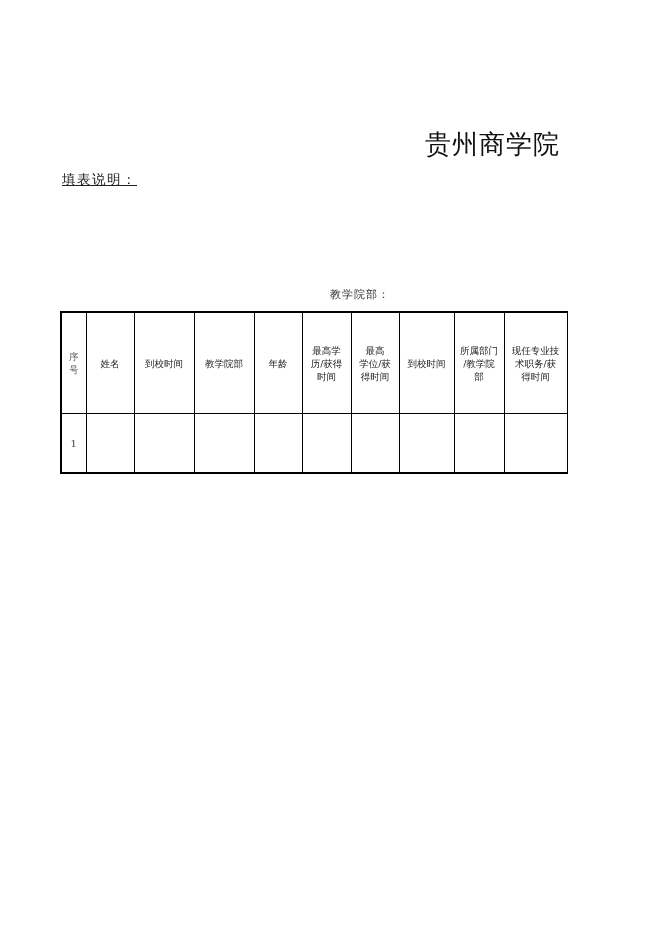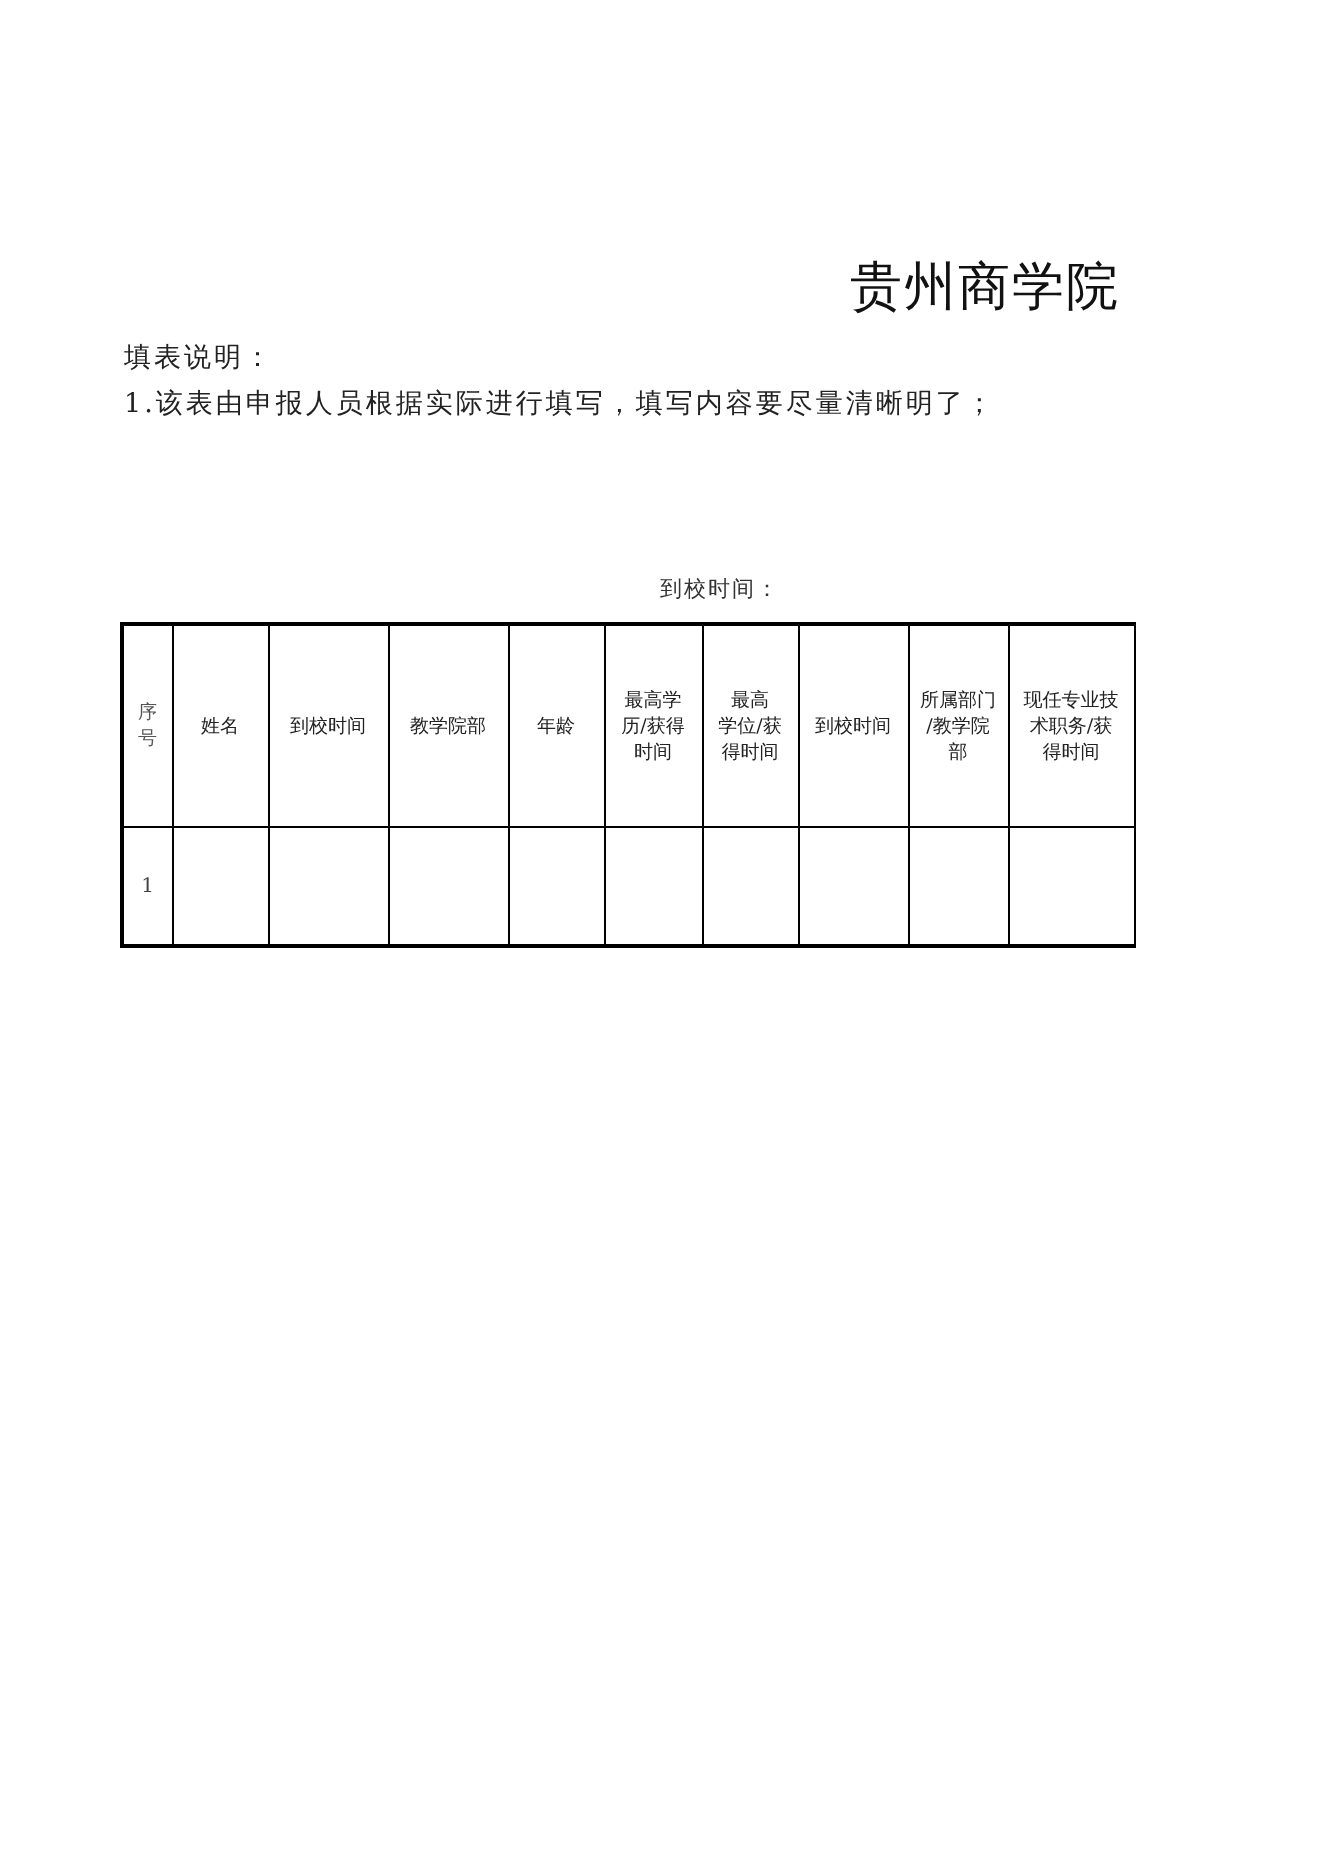--- a/index.html
+++ b/index.html
@@ -1,40 +1,39 @@
 <!DOCTYPE html>
 <html><head>
 <meta charset="utf-8">
 <style>
   html, body { margin:0; padding:0; background:#ffffff; }
   body { width:662px; height:936px; position:relative; overflow:hidden;
          font-family:"DejaVu Serif","Liberation Serif",serif; color:#222; }
   .title { position:absolute; left:425px; top:106px; font-size:26px; letter-spacing:1px;
            white-space:nowrap; width:141px; overflow:hidden; line-height:36px; color:#111;margin-top:20px; }
   .notes { position:absolute; left:62px; top:168px; width:504px; overflow:hidden; }
-  .note-line { font-size:13.5px; line-height:22.5px; white-space:nowrap; letter-spacing:1.5px; color:#222; }
+  .note-line { font-size:13.5px; line-height:22.5px; white-space:nowrap; letter-spacing:1.5px; color:#222;text-decoration:underline; }
   .dept { position:absolute; left:330px; top:287px; font-size:11px; letter-spacing:1px; color:#333; }
   table.form { position:absolute; left:60px; top:311px; border-collapse:collapse; table-layout:fixed; }
   table.form td, table.form th { border:1px solid #000; padding:0; text-align:center; vertical-align:middle; }
   table.form tr.head th { height:100px; font-size:9.5px; font-weight:normal; line-height:13px; }
   table.form tr.head th.seq { font-weight:normal; color:#555; font-size:9.5px; }
   table.form tr.row td { height:58px; font-size:10px; }
   table.form { border-top:2.5px solid #000; border-left:2px solid #000; border-bottom:2px solid #000; }
 </style>
 </head>
 <body>
 
 <div class="title">贵州商学院</div>
 
 <div class="notes">
   <div class="note-line">填表说明：</div>
-  <div class="note-line">1.该表由申报人员根据实际进行填写，填写内容要尽量清晰明了；</div>
 </div>
 
-<div class="dept">到校时间：</div>
+<div class="dept">教学院部：</div>
 
 <table class="form">
   <colgroup>
     <col style="width:25px">
       <col style="width:48px">
       <col style="width:60px">
       <col style="width:60px">
     <col style="width:48px">
       <col style="width:49px">
       <col style="width:48px">

